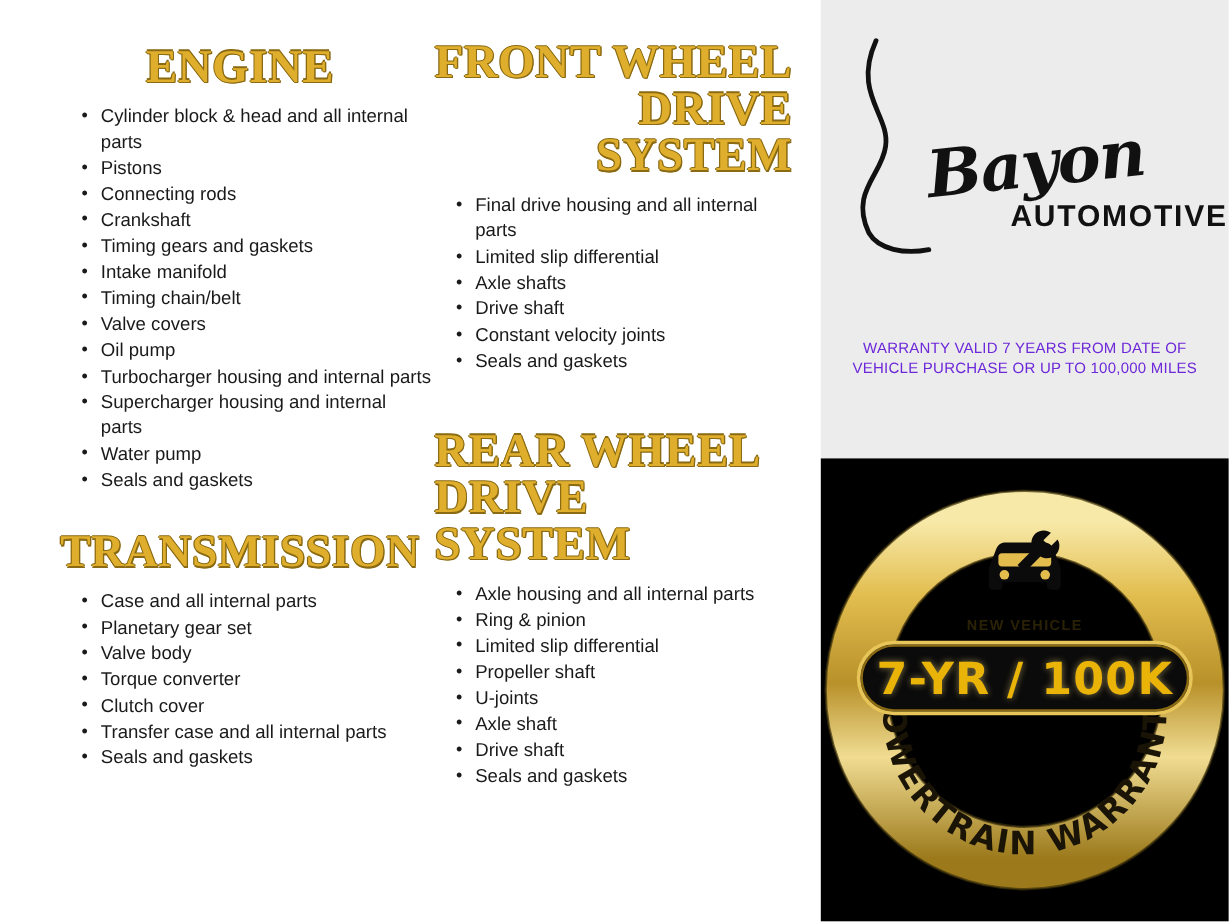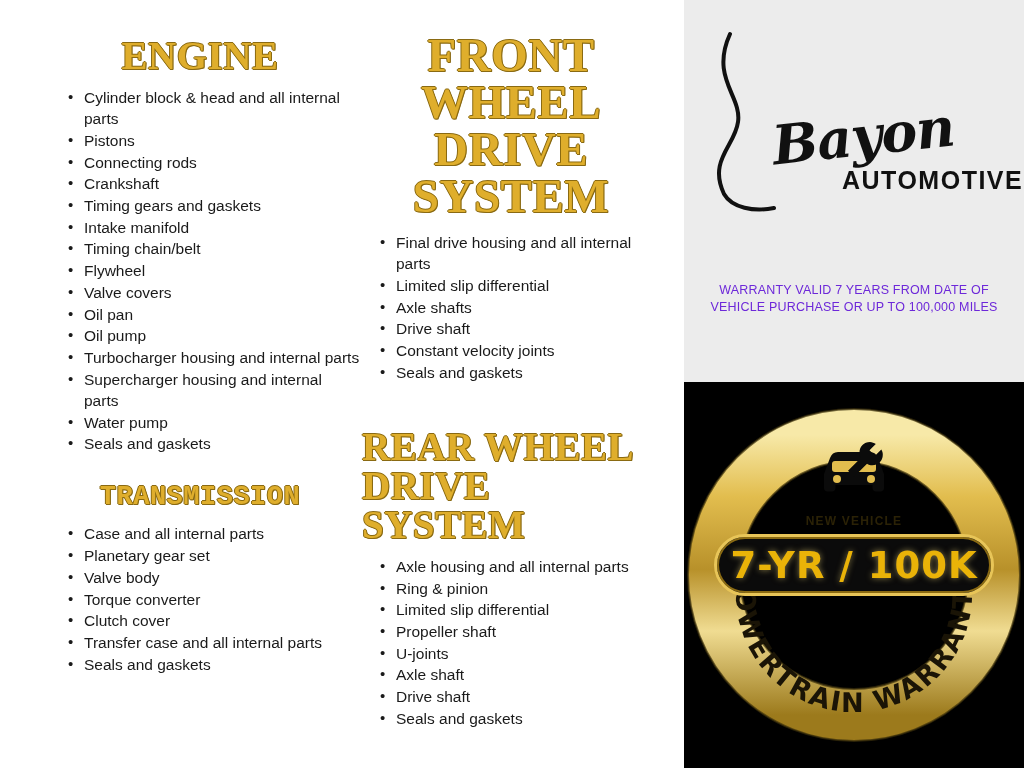--- a/index.html
+++ b/index.html
@@ -40,22 +40,22 @@
     line-height: 1.0;
     text-align: center;
     text-shadow:
        1px 0 0 #8a6a12,
       -1px 0 0 #8a6a12,
        0 1px 0 #8a6a12,
        0 -1px 0 #8a6a12,
        1px 1px 0 #8a6a12;
   }
   .t-engine       { font-size: 39px; margin: 36px 0 0 0; }
-  .t-transmission { font-size: 27px; margin: 30px 0 0 0; font-family: Liberation Mono, monospace; }
-  .t-front        { font-size: 47px; margin: 32px 0 0 0; text-align: center; padding-left: 2px; }
+  .t-transmission { font-size: 38px; margin: 30px 0 0 0; }
+  .t-front        { font-size: 39px; margin: 32px 0 0 0; text-align: right; padding-left: 2px; }
   .t-rear         { font-size: 39px; margin: 44px 0 0 0; text-align: left; padding-left: 2px; }
 
   ul.items {
     margin: 12px 0 0 0;
     padding: 0 0 0 28px;
     list-style: none;
   }
   ul.items li {
     position: relative;
     font-size: 15.5px;
@@ -183,23 +183,21 @@
       <div class="section">
         <div class="section-title t-engine">ENGINE</div>
         <ul class="items">
           <li>Cylinder block &amp; head and all internal parts</li>
           <li>Pistons</li>
           <li>Connecting rods</li>
           <li>Crankshaft</li>
           <li>Timing gears and gaskets</li>
           <li>Intake manifold</li>
           <li>Timing chain/belt</li>
-          <li>Flywheel</li>
           <li>Valve covers</li>
-          <li>Oil pan</li>
           <li>Oil pump</li>
           <li>Turbocharger housing and internal parts</li>
           <li>Supercharger housing and internal parts</li>
           <li>Water pump</li>
           <li>Seals and gaskets</li>
         </ul>
       </div>
 
       <div class="section">
         <div class="section-title t-transmission">TRANSMISSION</div>

